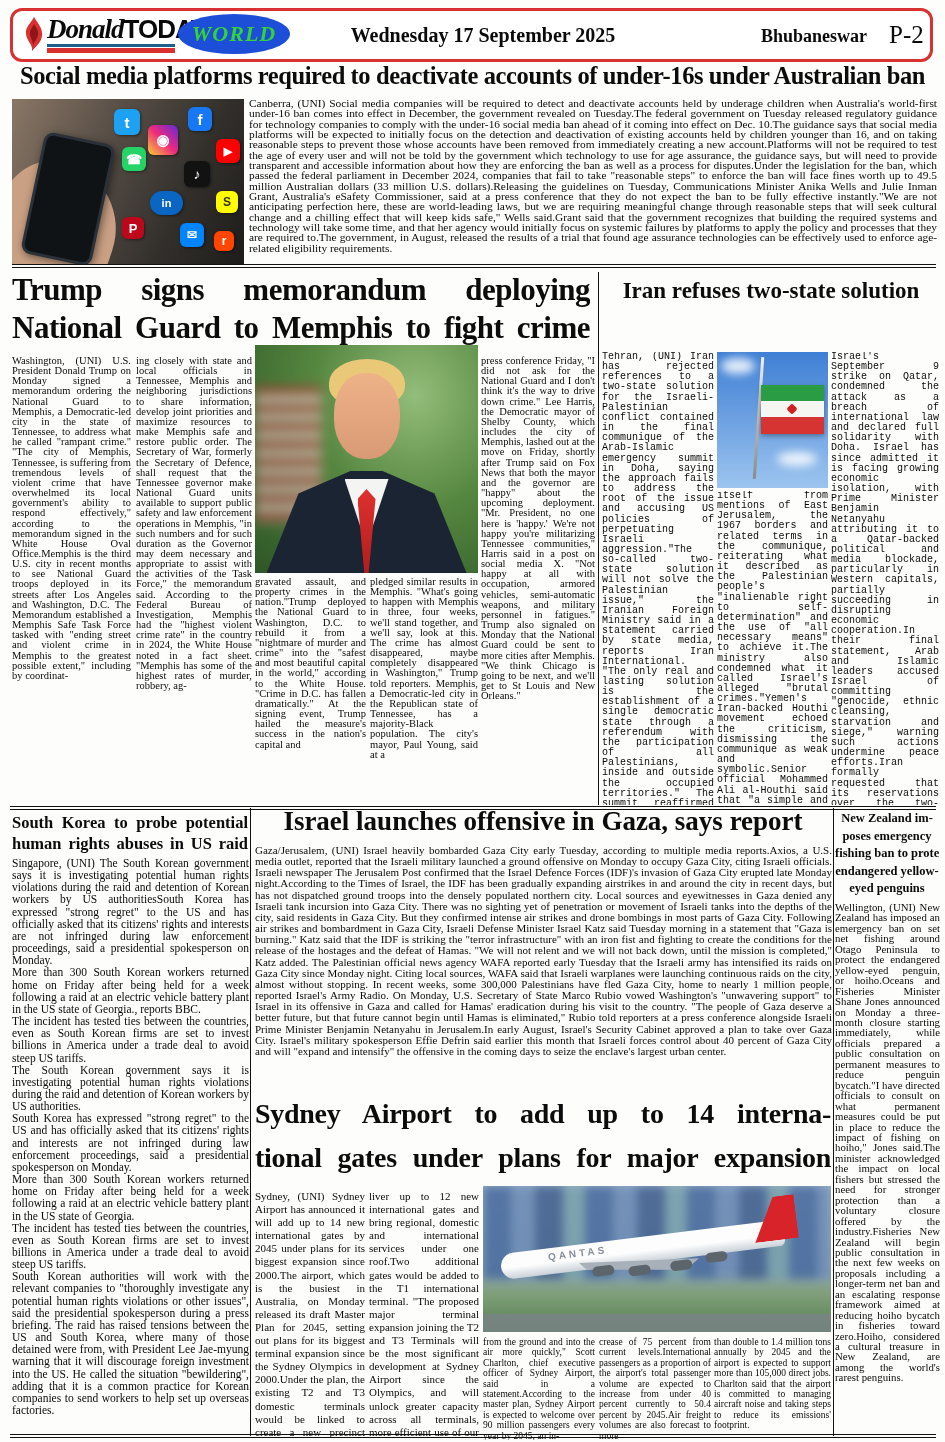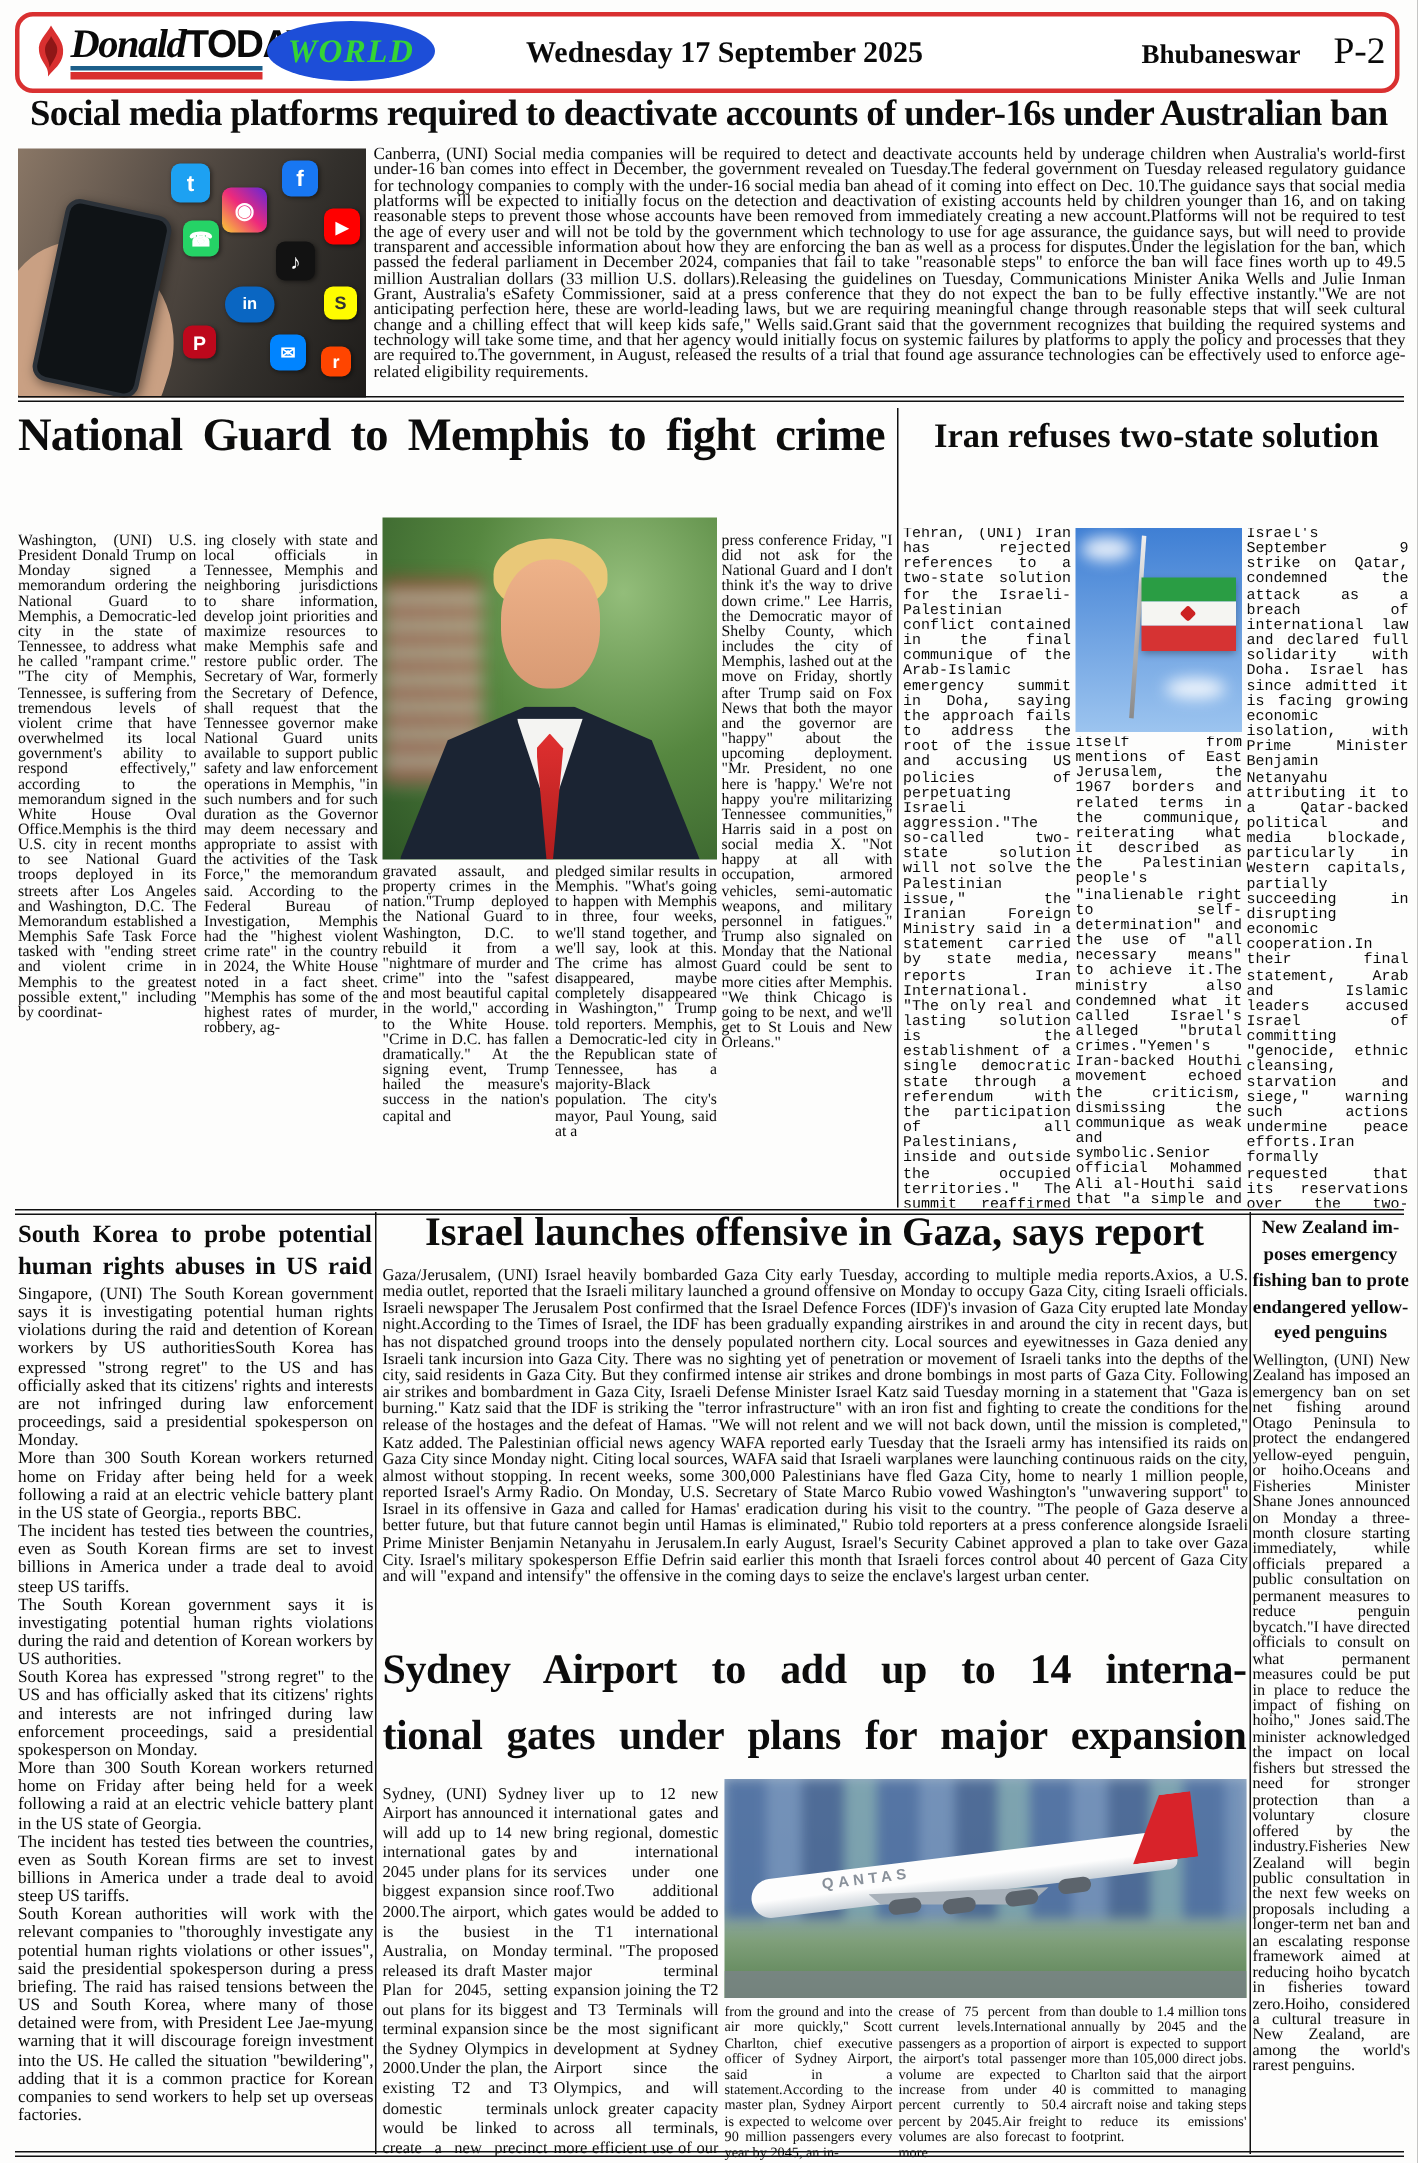--- a/index.html
+++ b/index.html
@@ -162,20 +162,21 @@
     <div class="app" style="left:110px; top:118px; width:22px; height:22px; background:#bd081c; font-size:13px;">P</div>
     <div class="app" style="left:168px; top:124px; width:24px; height:24px; background:#0084ff; font-size:12px;">✉</div>
     <div class="app" style="left:202px; top:132px; width:20px; height:20px; background:#ff4500; font-size:12px;">r</div>
   </div>
 
   <div class="col social-body">Canberra,  (UNI) Social media companies will be required to detect and deactivate accounts held by underage children when Australia's world-first under-16 ban comes into effect in December, the government revealed on Tuesday.The federal government on Tuesday released regulatory guidance for technology companies to comply with the under-16 social media ban ahead of it coming into effect on Dec. 10.The guidance says that social media platforms will be expected to initially focus on the detection and deactivation of existing accounts held by children younger than 16, and on taking reasonable steps to prevent those whose accounts have been removed from immediately creating a new account.Platforms will not be required to test the age of every user and will not be told by the government which technology to use for age assurance, the guidance says, but will need to provide transparent and accessible information about how they are enforcing the ban as well as a process for disputes.Under the legislation for the ban, which passed the federal parliament in December 2024, companies that fail to take "reasonable steps" to enforce the ban will face fines worth up to 49.5 million Australian dollars (33 million U.S. dollars).Releasing the guidelines on Tuesday, Communications Minister Anika Wells and Julie Inman Grant, Australia's eSafety Commissioner, said at a press conference that they do not expect the ban to be fully effective instantly."We are not anticipating perfection here, these are world-leading laws, but we are requiring meaningful change through reasonable steps that will seek cultural change and a chilling effect that will keep kids safe," Wells said.Grant said that the government recognizes that building the required systems and technology will take some time, and that her agency would initially focus on systemic failures by platforms to apply the policy and processes that they are required to.The government, in August, released the results of a trial that found age assurance technologies can be effectively used to enforce age-related eligibility requirements.</div>
 
   <div class="dline" style="left:12px; top:264px; width:924px;"></div>
 
   <div class="headline-trump hl fill">
+    <span class="hl-line">Trump signs memorandum deploying</span>
     <span class="hl-line">National Guard to Memphis to fight crime</span>
   </div>
 
   <div class="col tcol" style="left:12px; top:356px; width:119px; height:449px;">Washington, (UNI) U.S. President Donald Trump on Monday signed a memorandum ordering the National Guard to Memphis, a Democratic-led city in the state of Tennessee, to address what he called "rampant crime." "The city of Memphis, Tennessee, is suffering from tremendous levels of violent crime that have overwhelmed its local government's ability to respond effectively," according to the memorandum signed in the White House Oval Office.Memphis is the third U.S. city in recent months to see National Guard troops deployed in its streets after Los Angeles and Washington, D.C. The Memorandum established a Memphis Safe Task Force tasked with "ending street and violent crime in Memphis to the greatest possible extent," including by coordinat-</div>
   <div class="col tcol" style="left:136px; top:356px; width:116px; height:449px;">ing closely with state and local officials in Tennessee, Memphis and neighboring jurisdictions to share information, develop joint priorities and maximize resources to make Memphis safe and restore public order. The Secretary of War, formerly the Secretary of Defence, shall request that the Tennessee governor make National Guard units available to support public safety and law enforcement operations in Memphis, "in such numbers and for such duration as the Governor may deem necessary and appropriate to assist with the activities of the Task Force," the memorandum said. According to the Federal Bureau of Investigation, Memphis had the "highest violent crime rate" in the country in 2024, the White House noted in a fact sheet. "Memphis has some of the highest rates of murder, robbery, ag-</div>
 
   <div class="img trump-img">
     <div class="flagblur"></div>
     <div class="t-suit"></div>
     <div class="t-shirt"></div>

